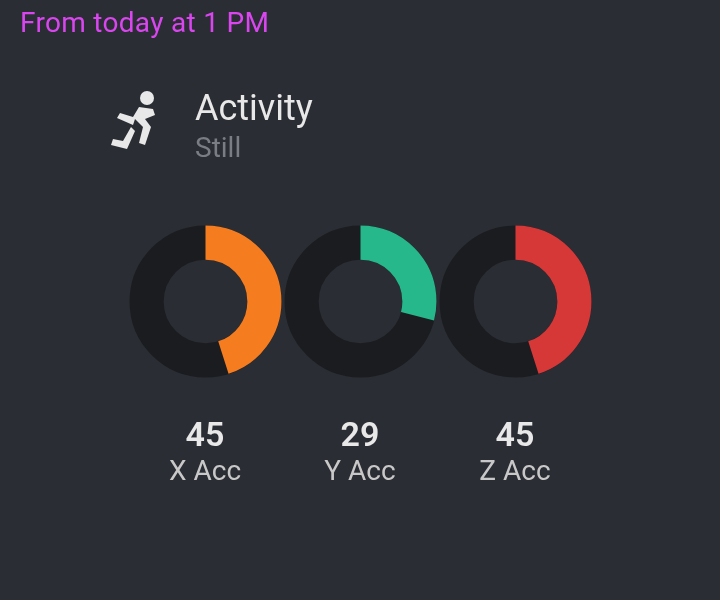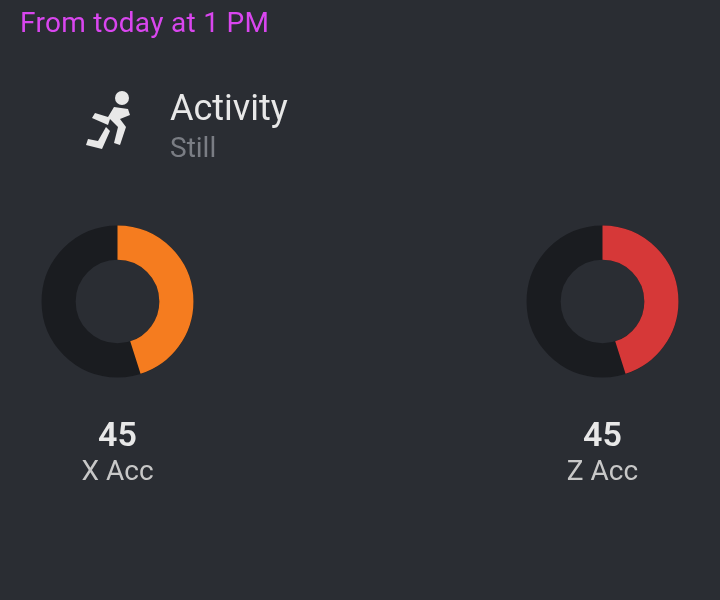--- a/index.html
+++ b/index.html
@@ -16,41 +16,42 @@
       color: #d946ef;
       padding: 6px 20px 0 20px;
       font-weight: 400;
       letter-spacing: 0.3px;
     }
     .activity-header {
       display: flex;
       align-items: flex-start;
       padding: 50px 0 0 80px;
       gap: 30px;
+      margin-left: 25px;
     }
     .running-icon {
       width: 60px;
       height: 70px;
       flex-shrink: 0;
     }
     .activity-title {
       font-size: 36px;
       font-weight: 400;
       color: #e8e8e8;
       line-height: 1.1;
     }
     .activity-status {
       font-size: 28px;
       color: #7a7d84;
       font-weight: 400;
       margin-top: 2px;
     }
     .gauges {
       display: flex;
-      justify-content: space-between;
+      justify-content: center;
       padding: 60px 40px 0 40px;
     }
     .gauge-wrap {
       display: flex;
       flex-direction: column;
       align-items: center;
     }
     .gauge {
       width: 155px;
       height: 155px;
@@ -107,20 +108,30 @@
     <div class="gauge">
       <svg viewBox="0 0 100 100">
         <circle class="gauge-bg" cx="50" cy="50" r="38"></circle>
         <circle class="gauge-fg" cx="50" cy="50" r="38" stroke="#f57c1f" stroke-dasharray="107.44246875277092 238.76104167282426" stroke-dashoffset="0"></circle>
       </svg>
     </div>
     <div class="gauge-value">45</div>
     <div class="gauge-label">X Acc</div>
   </div>
 
+  <div class="gauge-wrap">
+    <div class="gauge">
+      <svg viewBox="0 0 100 100">
+        <circle class="gauge-bg" cx="50" cy="50" r="38"></circle>
+        <circle class="gauge-fg" cx="50" cy="50" r="38" stroke="#26b88a" stroke-dasharray="69.24070208511903 238.76104167282426" stroke-dashoffset="0"></circle>
+      </svg>
+    </div>
+    <div class="gauge-value">29</div>
+    <div class="gauge-label">Y Acc</div>
+  </div>
 
   <div class="gauge-wrap">
     <div class="gauge">
       <svg viewBox="0 0 100 100">
         <circle class="gauge-bg" cx="50" cy="50" r="38"></circle>
         <circle class="gauge-fg" cx="50" cy="50" r="38" stroke="#d63838" stroke-dasharray="107.44246875277092 238.76104167282426" stroke-dashoffset="0"></circle>
       </svg>
     </div>
     <div class="gauge-value">45</div>
     <div class="gauge-label">Z Acc</div>

